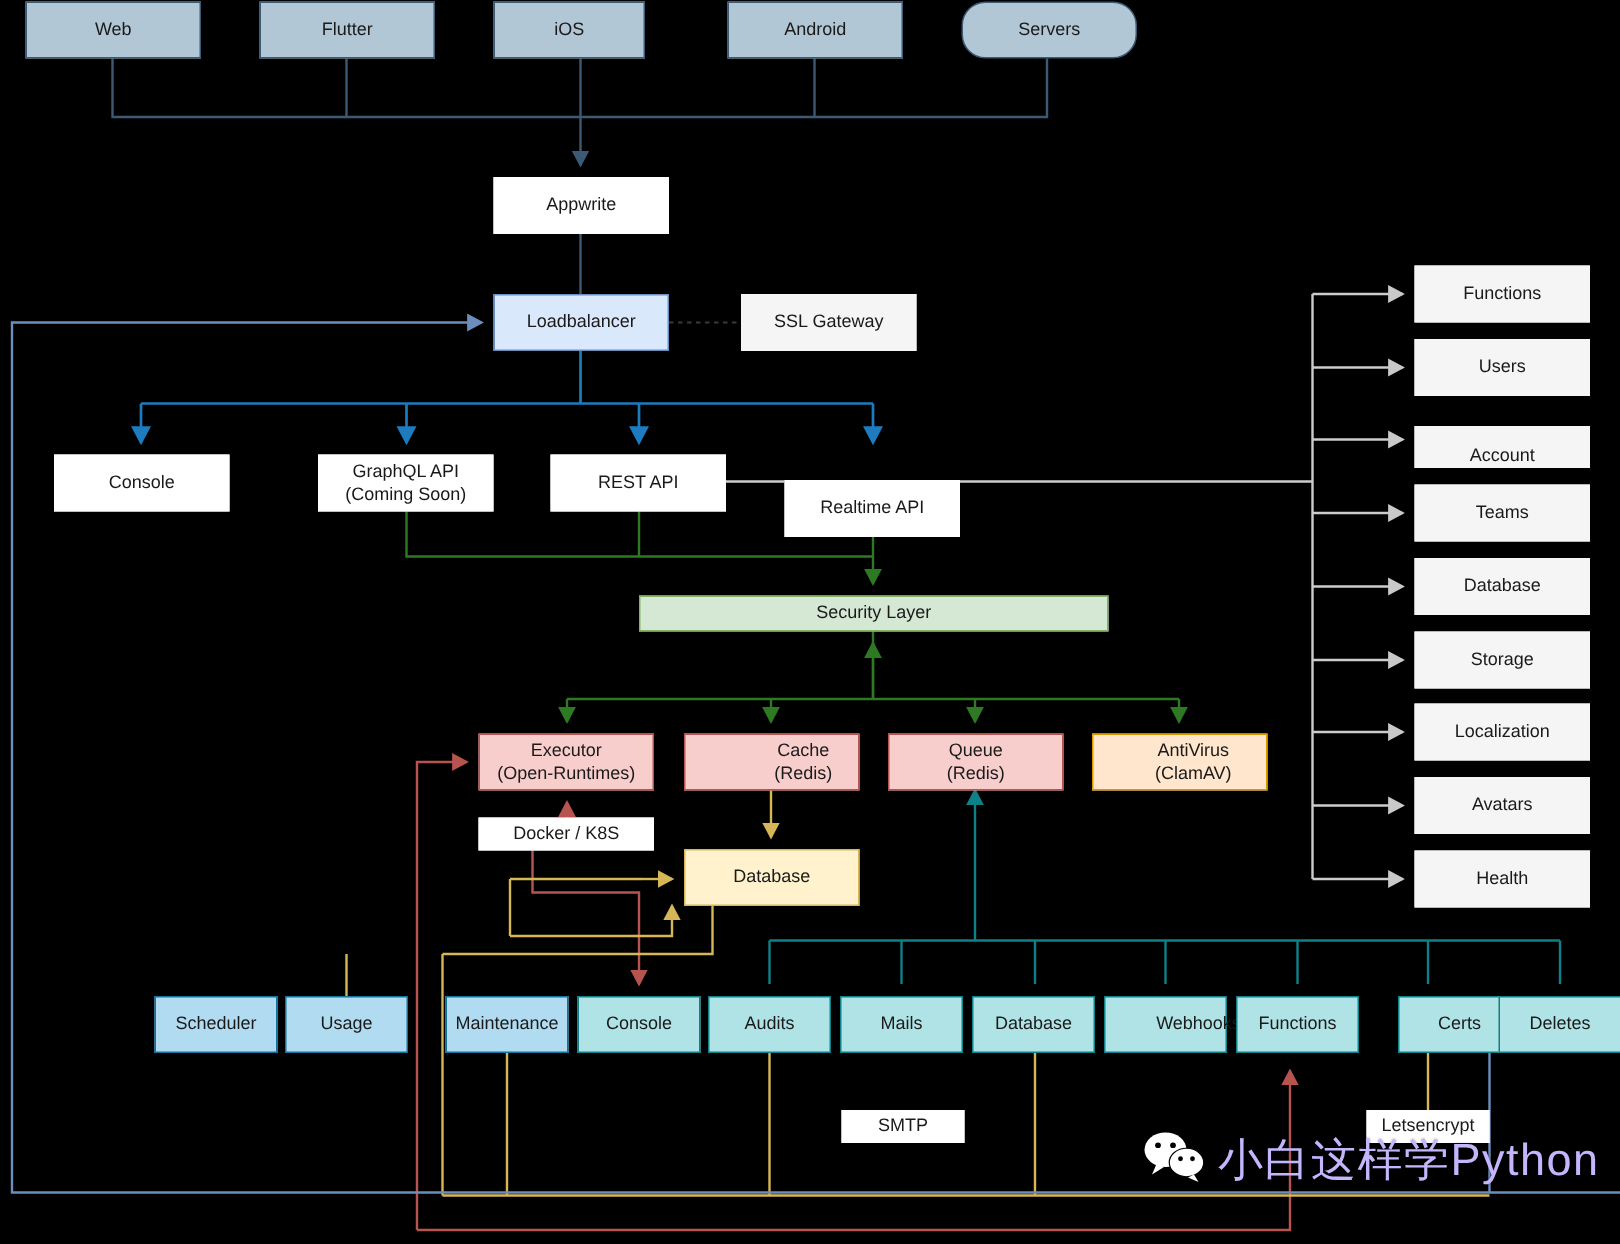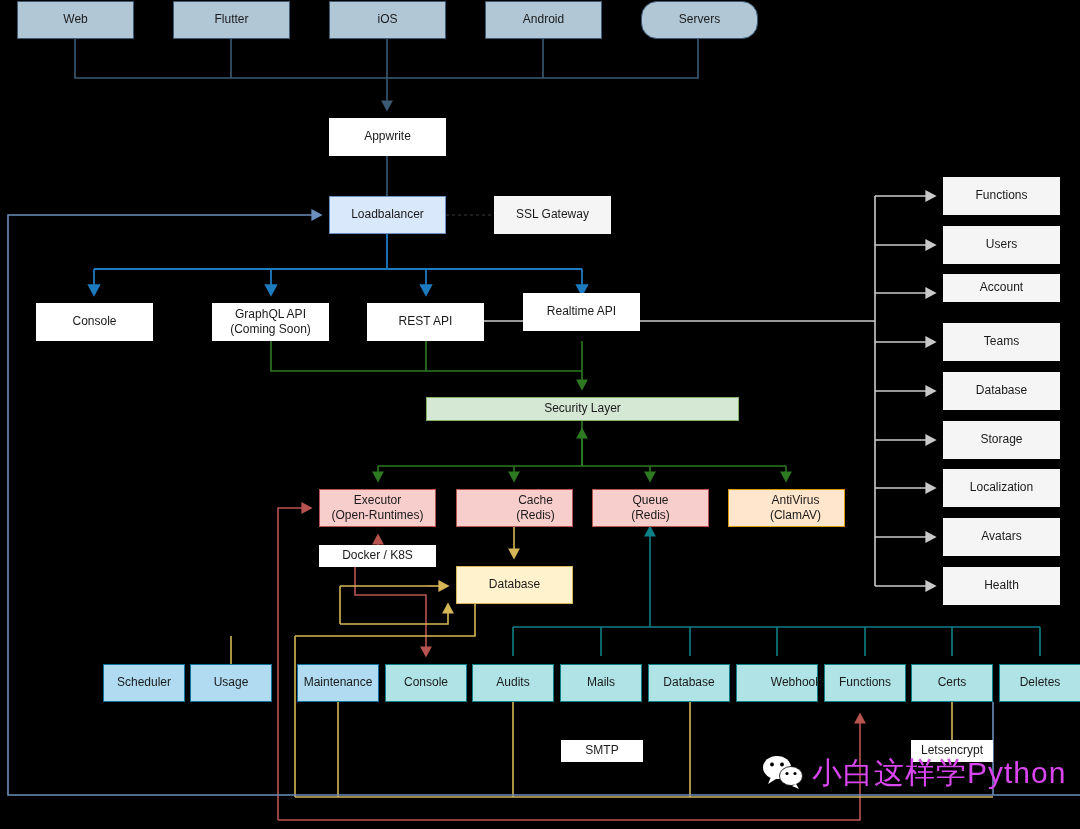--- a/index.html
+++ b/index.html
@@ -36,21 +36,21 @@
   .c-lblue  {background:#b0dbf1;border:1px solid #10739e;}
   .c-teal   {background:#b0e3e6;border:1px solid #0e8088;}
 
   
   #watermark{
     position:absolute;left:762px;top:753px;
     display:flex;align-items:center;gap:6px;
     z-index:9;pointer-events:none;
   }
   #watermark .wmtext{
-    color:#d946ef;font-size:30px;letter-spacing:1px;
+    color:#c4b5fd;font-size:30px;letter-spacing:1px;
     font-family:"Liberation Sans", sans-serif;
     text-shadow:0 0 2px rgba(0,0,0,.4);
   }
 </style>
 </head>
 <body>
 
 <div id="stage">
 
   <svg id="svg-layer" viewBox="0 0 1080 829" xmlns="http://www.w3.org/2000/svg">
@@ -193,21 +193,21 @@
     </g>
 
   </svg>
 
   <div class="node c-client" style="left:17px;top:1px;width:117px;height:38px;">
     <span class="t1">Web</span>
   </div>
   <div class="node c-client" style="left:173px;top:1px;width:117px;height:38px;">
     <span class="t1">Flutter</span>
   </div>
-  <div class="node c-client" style="left:329px;top:1px;width:117px;height:38px;">
+  <div class="node c-client" style="left:329px;top:1px;width:101px;height:38px;">
     <span class="t1">iOS</span>
   </div>
   <div class="node c-client" style="left:485px;top:1px;width:117px;height:38px;">
     <span class="t1">Android</span>
   </div>
   <div class="node c-client" style="left:641px;top:1px;width:117px;height:38px;border-radius:16px;">
     <span class="t1">Servers</span>
   </div>
 
   <div class="node c-white" style="left:329px;top:118px;width:117px;height:38px;">
@@ -224,21 +224,21 @@
   <div class="node c-white" style="left:36px;top:303px;width:117px;height:38px;">
     <span class="t1">Console</span>
   </div>
   <div class="node c-white" style="left:212px;top:303px;width:117px;height:38px;">
     <span class="t1">GraphQL API</span>
     <span class="t2">(Coming Soon)</span>
   </div>
   <div class="node c-white" style="left:367px;top:303px;width:117px;height:38px;">
     <span class="t1">REST API</span>
   </div>
-  <div class="node c-white" style="left:523px;top:293px;width:117px;height:38px;">
+  <div class="node c-white" style="left:523px;top:320px;width:117px;height:38px;">
     <span class="t1">Realtime API</span>
   </div>
 
   <div class="node c-green" style="left:426px;top:397px;width:313px;height:24px;">
     <span class="t1">Security Layer</span>
   </div>
 
   <div class="node c-red" style="left:319px;top:489px;width:117px;height:38px;">
     <span class="t1">Executor</span>
     <span class="t2">(Open-Runtimes)</span>
@@ -262,21 +262,21 @@
   <div class="node c-yellow" style="left:456px;top:566px;width:117px;height:38px;">
     <span class="t1">Database</span>
   </div>
 
   <div class="node c-gray" style="left:943px;top:177px;width:117px;height:38px;">
     <span class="t1">Functions</span>
   </div>
   <div class="node c-gray" style="left:943px;top:226px;width:117px;height:38px;">
     <span class="t1">Users</span>
   </div>
-  <div class="node c-gray" style="left:943px;top:274px;width:117px;height:28px;">
+  <div class="node c-gray" style="left:943px;top:284px;width:117px;height:28px;justify-content:flex-end;">
     <span class="t1">Account</span>
   </div>
   <div class="node c-gray" style="left:943px;top:323px;width:117px;height:38px;">
     <span class="t1">Teams</span>
   </div>
   <div class="node c-gray" style="left:943px;top:372px;width:117px;height:38px;">
     <span class="t1">Database</span>
   </div>
   <div class="node c-gray" style="left:943px;top:421px;width:117px;height:38px;">
     <span class="t1">Storage</span>
@@ -311,21 +311,21 @@
   </div>
   <div class="node c-teal" style="left:648px;top:664px;width:82px;height:38px;">
     <span class="t1">Database</span>
   </div>
   <div class="node c-teal" style="left:736px;top:664px;width:82px;height:38px;padding-left:44px;">
     <span class="t1">Webhooks</span>
   </div>
   <div class="node c-teal" style="left:824px;top:664px;width:82px;height:38px;">
     <span class="t1">Functions</span>
   </div>
-  <div class="node c-teal" style="left:911px;top:664px;width:82px;height:38px;">
+  <div class="node c-teal" style="left:932px;top:664px;width:82px;height:38px;">
     <span class="t1">Certs</span>
   </div>
   <div class="node c-teal" style="left:999px;top:664px;width:82px;height:38px;">
     <span class="t1">Deletes</span>
   </div>
 
   <div class="node c-white" style="left:561px;top:740px;width:82px;height:22px;">
     <span class="t1">SMTP</span>
   </div>
   <div class="node c-white" style="left:911px;top:740px;width:82px;height:22px;">

